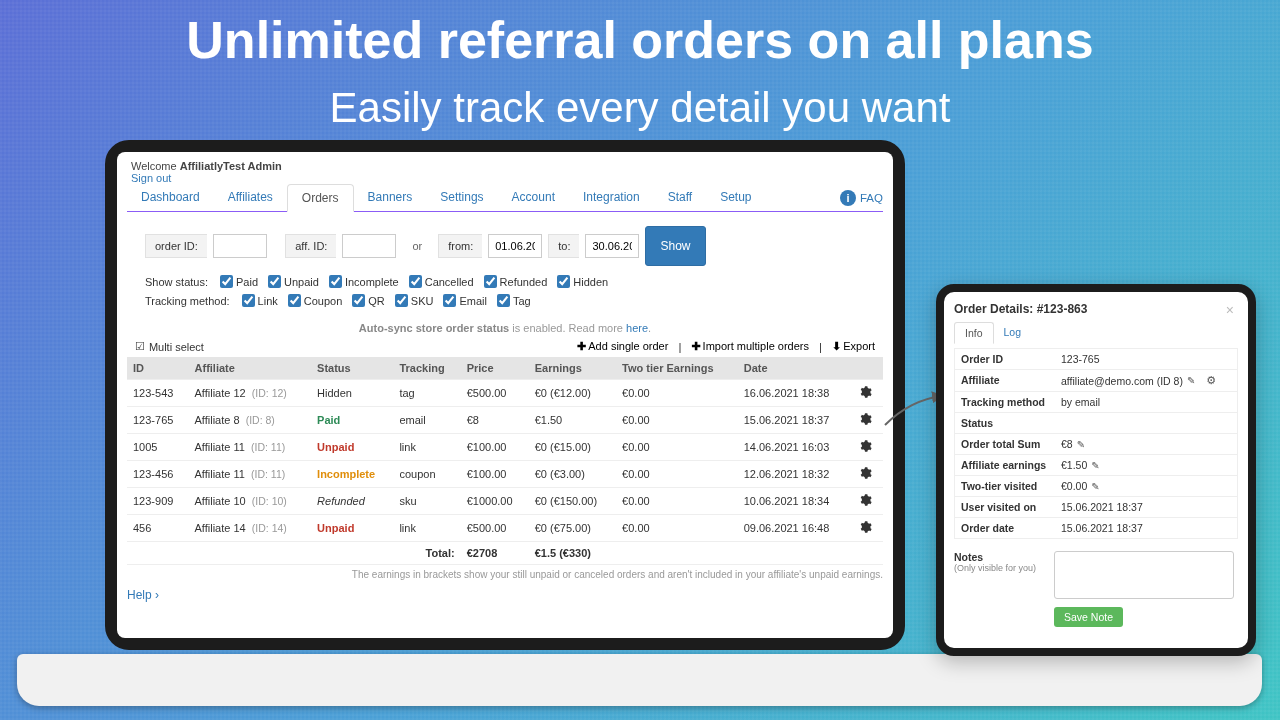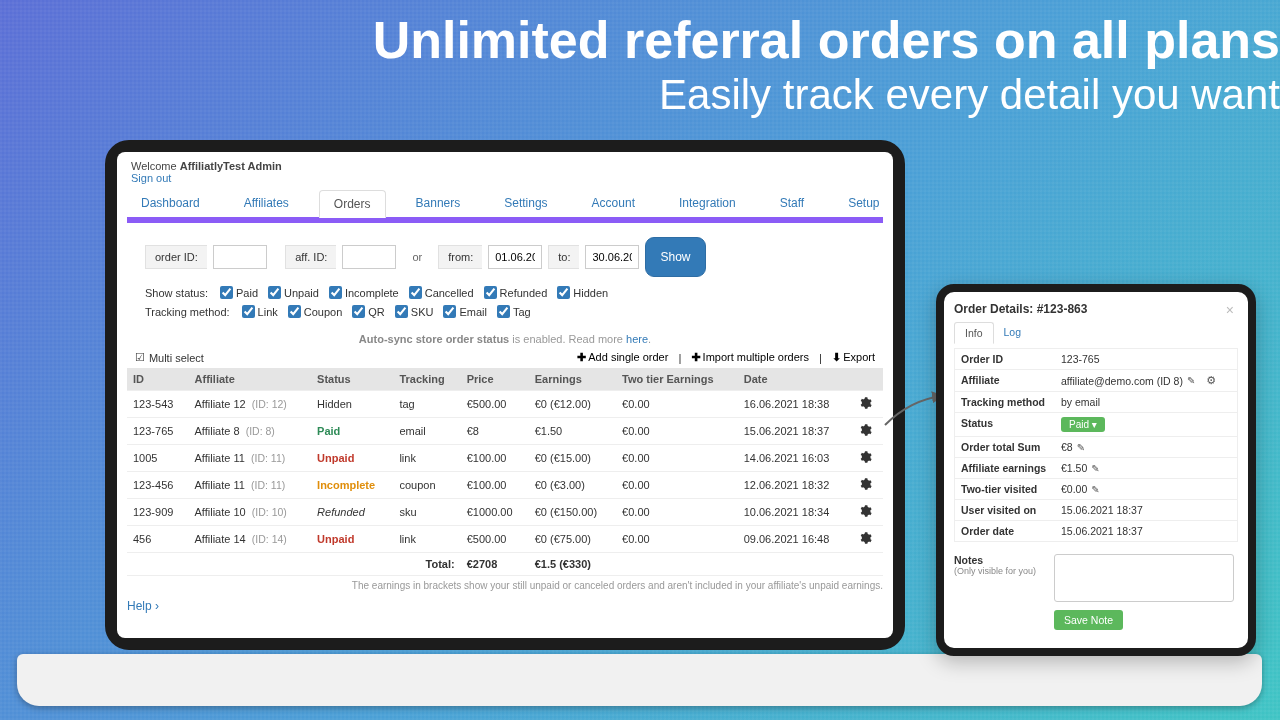--- a/index.html
+++ b/index.html
@@ -1,38 +1,38 @@
 <!DOCTYPE html>
 <html><head>
 <meta charset="utf-8">
 <style>
   *{box-sizing:border-box;margin:0;padding:0;font-family:Arial,Helvetica,sans-serif}
   body{width:1280px;height:720px;overflow:hidden;background:linear-gradient(135deg,#5b6fd6 0%,#4aa0d6 55%,#3fc4c4 100%);position:relative}
   .texture{position:absolute;inset:0;background-image:repeating-linear-gradient(0deg,rgba(255,255,255,0.03) 0 2px,transparent 2px 4px),repeating-linear-gradient(90deg,rgba(255,255,255,0.03) 0 2px,transparent 2px 4px)}
-  .headline{position:absolute;top:12px;left:0;right:0;text-align:right;color:#fff}
+  .headline{position:absolute;top:12px;left:0;right:0;text-align:center;color:#fff}
   .headline h1{font-size:52px;font-weight:800;line-height:1.1}
-  .headline h2{font-size:42px;font-weight:400;margin-top:2px}
+  .headline h2{font-size:42px;font-weight:400;margin-top:15px}
   
   .laptop{position:absolute;left:105px;top:140px;width:800px;height:510px;border:12px solid #1c1c1c;border-radius:24px;background:#1c1c1c}
   .laptop-base{position:absolute;left:17px;bottom:14px;width:1245px;height:52px;background:#f1f1f1;border-radius:6px 6px 22px 22px;box-shadow:0 2px 6px rgba(0,0,0,.3)}
   .screen{position:absolute;inset:0;background:#fff;border-radius:8px;padding:6px 10px 4px;font-size:11.5px;color:#333;overflow:hidden}
   .topbar{text-align:left;padding:2px 4px 0}
   .topbar .welcome{font-size:11px;color:#444}
   .topbar .signout{color:#337ab7;font-size:11px}
-  nav.tabs{display:flex;gap:16px;border-bottom:6px solid #8b5cf6;margin-top:6px}
+  nav.tabs{display:flex;gap:0;border-bottom:1px solid #8b5cf6;}
   nav.tabs a{padding:6px 14px;color:#337ab7;font-size:12px;cursor:pointer}
   nav.tabs a.active{border:1px solid #ddd;border-bottom:1px solid #fff;border-radius:4px 4px 0 0;margin-bottom:-1px;color:#555}
   .faq{margin-left:auto;display:flex;align-items:center;gap:4px;color:#337ab7}
   .faq .icon{width:16px;height:16px;border-radius:50%;background:#337ab7;color:#fff;display:flex;align-items:center;justify-content:center;font-size:11px;font-weight:bold}
   .filters{display:flex;align-items:center;gap:6px;margin:14px 0 6px;padding:0 18px}
   .filters .lbl{background:#f3f3f3;border:1px solid #e1e1e1;border-right:none;padding:5px 9px;font-size:11px}
   .filters input[type=text]{border:1px solid #ccc;padding:5px 6px;font-size:11px;width:54px}
   .filters .or{margin:0 10px;font-size:11px;color:#666}
   .filters .date{width:90px;text-align:center}
-  .btn-blue{background:#337ab7;color:#fff;border:1px solid #2e6da4;padding:12px 14px;border-radius:9px;font-size:12px;cursor:pointer}
+  .btn-blue{background:#337ab7;color:#fff;border:1px solid #2e6da4;padding:12px 14px;border-radius:3px;font-size:12px;cursor:pointer}
   .chk-row{display:flex;align-items:center;gap:10px;flex-wrap:wrap;padding:3px 18px;font-size:11px}
   .chk-row .title{margin-right:2px}
   .chk{display:flex;align-items:center;gap:3px}
   .chk input{accent-color:#337ab7}
   .autosync{text-align:center;font-size:11px;color:#999;margin-top:12px}
   .autosync b{color:#888}
   .autosync a{color:#337ab7}
   .toolbar{display:flex;align-items:center;gap:10px;margin:6px 2px 4px;padding:0 6px}
   .multi{display:flex;align-items:center;gap:4px;font-size:11px}
   .toolbar .spacer{flex:1}
@@ -293,23 +293,20 @@
         <div class="od-row">
           <div class="od-k">Affiliate</div>
           <div class="od-v">affiliate@demo.com (ID 8) <span class="pencil">✎</span> &nbsp;<span class="gearsm">⚙</span></div>
         </div>
         <div class="od-row">
           <div class="od-k">Tracking method</div>
           <div class="od-v">by email</div>
         </div>
         <div class="od-row">
           <div class="od-k">Status</div>
-          <div class="od-v">
-            <span class="badge-paid">Paid ▾</span>
-          </div>
         </div>
         <div class="od-row">
           <div class="od-k">Order total Sum</div>
           <div class="od-v">€8 <span class="pencil">✎</span></div>
         </div>
         <div class="od-row">
           <div class="od-k">Affiliate earnings</div>
           <div class="od-v">€1.50 <span class="pencil">✎</span></div>
         </div>
         <div class="od-row">

